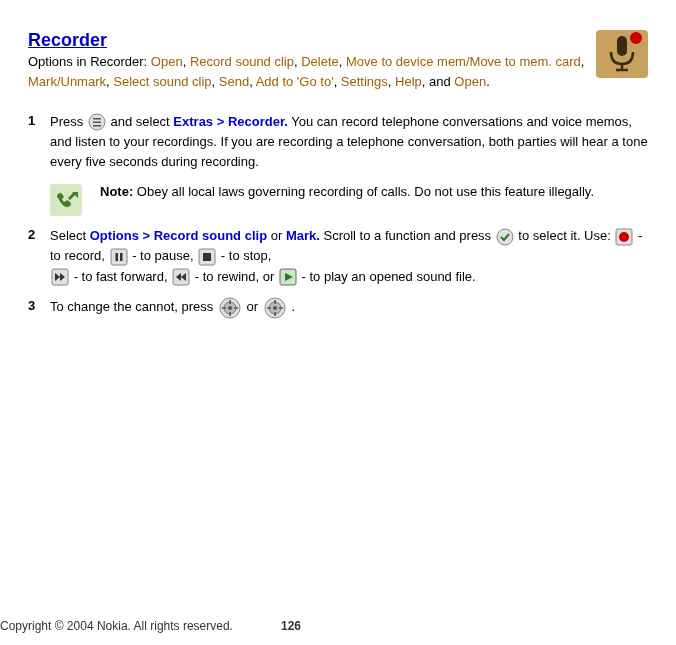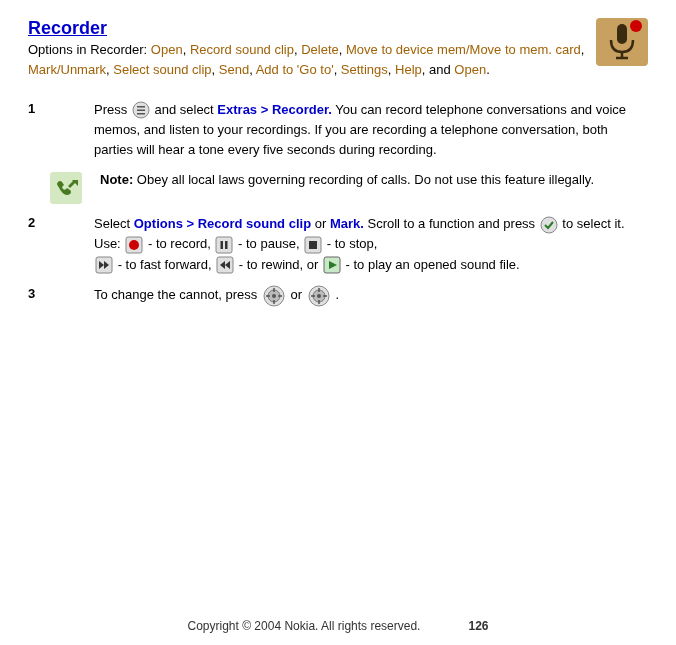--- a/index.html
+++ b/index.html
@@ -18,20 +18,21 @@
       padding: 18px 28px 10px 28px;
       position: relative;
     }
 
     
     .header-row {
       display: flex;
       align-items: flex-start;
       justify-content: space-between;
       margin-bottom: 6px;
+      margin-top: 12px;
     }
 
     .page-title {
       font-size: 18px;
       font-weight: bold;
       color: #0000cc;
       text-decoration: underline;
       line-height: 1.2;
     }
 
@@ -71,21 +72,20 @@
       font-size: 13px;
       width: 22px;
       flex-shrink: 0;
       margin-top: 1px;
     }
 
     .step-content {
       flex: 1;
       font-size: 13px;
       line-height: 1.55;
-      margin-left: 44px;
     }
 
     
     .note-block {
       display: flex;
       align-items: flex-start;
       margin: 6px 0 10px 22px;
     }
 
     .note-icon {
@@ -128,21 +128,20 @@
     
     .footer {
       position: absolute;
       bottom: 12px;
       left: 0;
       right: 0;
       text-align: center;
       font-size: 12px;
       color: #333;
       display: flex;
-      justify-content: center;
       align-items: center;
       gap: 0;
     }
 
     .footer .page-num {
       font-weight: bold;
       margin-left: 48px;
     }
 
     .bold-blue {

